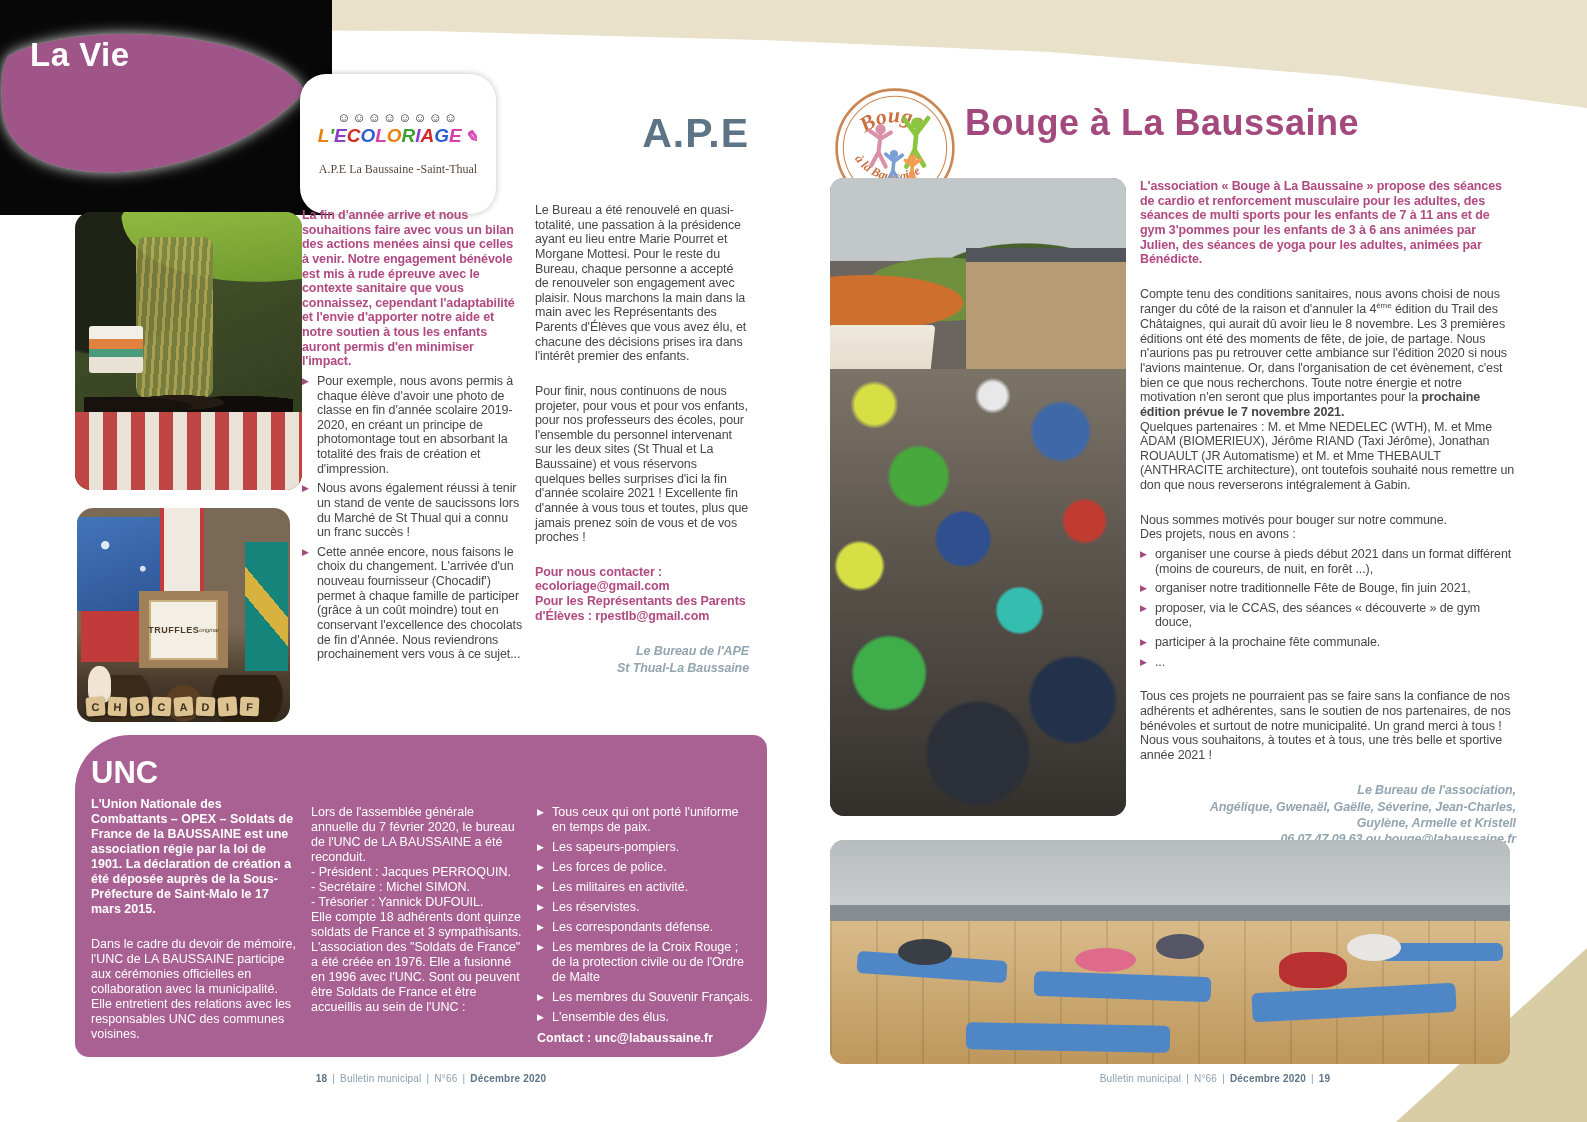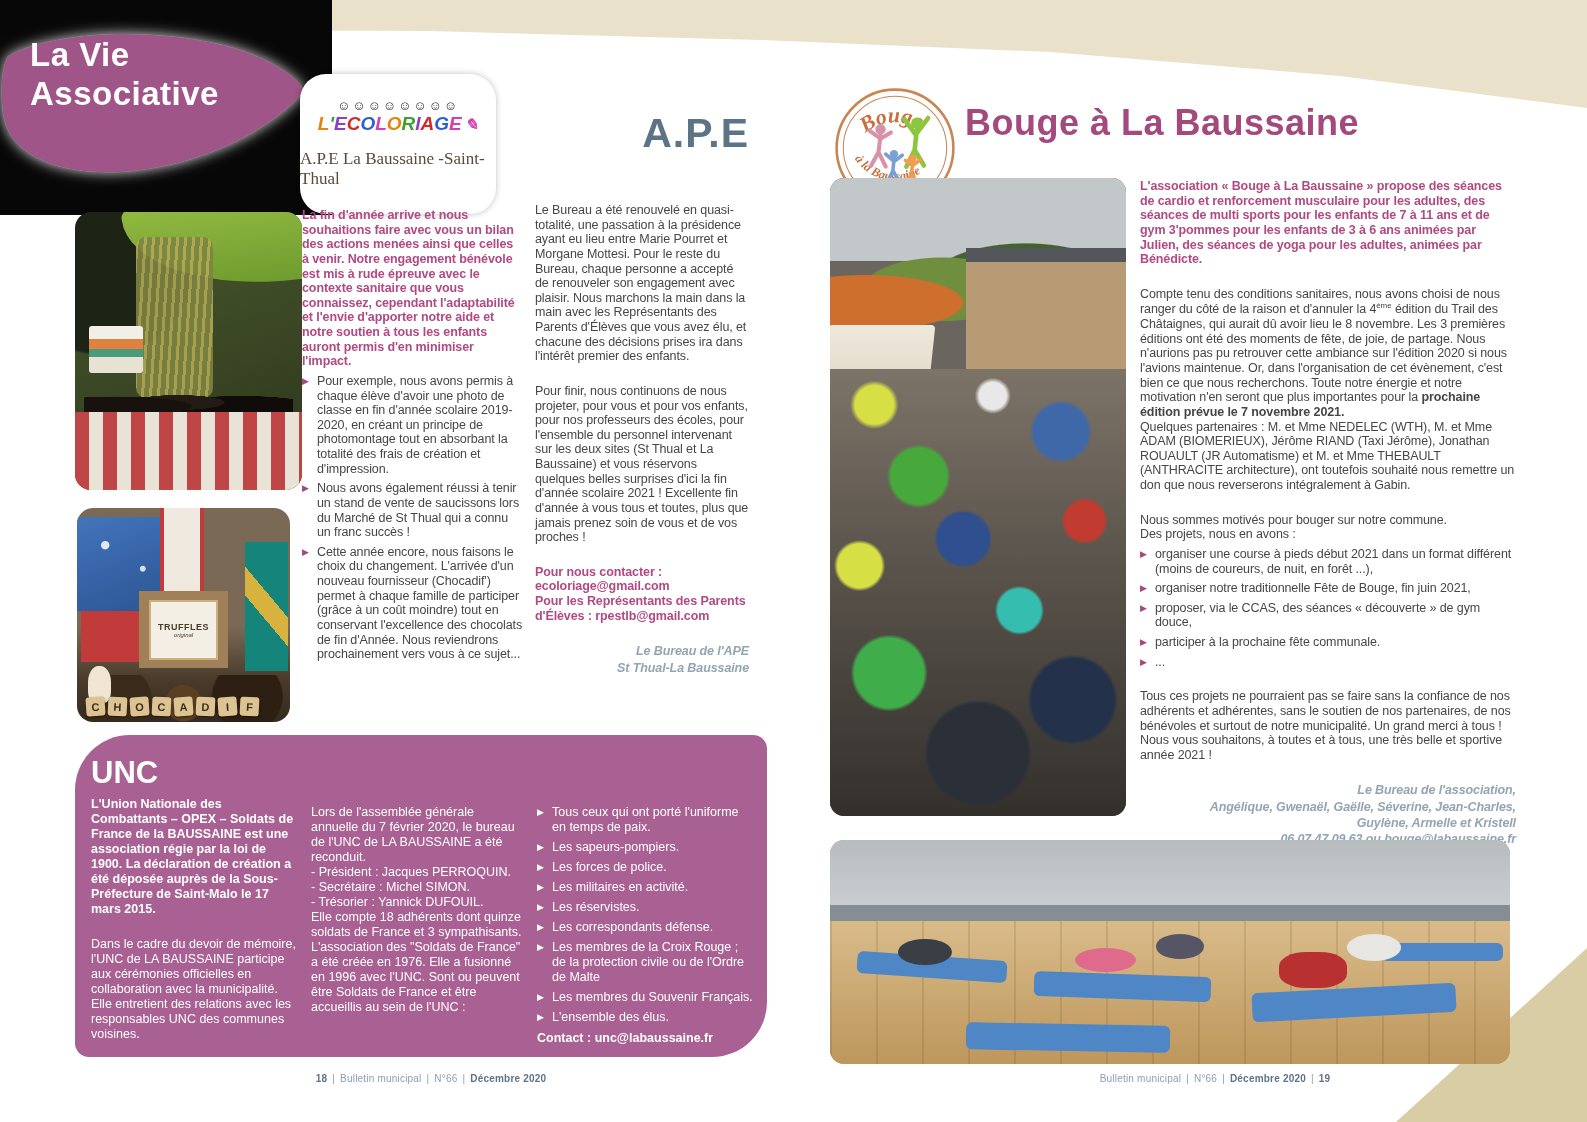--- a/index.html
+++ b/index.html
@@ -19,21 +19,21 @@
   .tab-text{left:30px;top:36px;color:#fff;font-weight:bold;font-size:33px;line-height:1.18;letter-spacing:.5px;}
 
   
   .logo-card{left:300px;top:74px;width:196px;height:140px;background:#fff;border-radius:26px;
     display:flex;flex-direction:column;align-items:center;justify-content:center;box-shadow:0 0 6px rgba(0,0,0,.25);}
   .smiley-row{font-size:13px;color:#1a1a1a;letter-spacing:2px;line-height:1;}
   .ecolo-name{font-size:19px;font-weight:bold;font-style:italic;line-height:1.1;margin-top:2px;white-space:nowrap;}
   .ecolo-name .c0{color:#e8820c}.ecolo-name .c1{color:#3aa12f}.ecolo-name .c2{color:#8b3fc6}
   .ecolo-name .c3{color:#d42a2a}.ecolo-name .c4{color:#2a5fd4}.ecolo-name .c5{color:#d63fb0}
   .ecolo-pencil{color:#d63fb0;font-size:16px;margin-left:3px;}
-  .logo-sub{font-family:"Liberation Serif",serif;font-size:17px;color:#5a4a3c;margin-top:15px;}
+  .logo-sub{font-family:"Liberation Serif",serif;font-size:12px;color:#5a4a3c;margin-top:15px;}
 
   
   .col{font-size:12.5px;line-height:1.17;letter-spacing:-.1px;}
   .purplebold{color:#b14a82;font-weight:bold;}
   .bullet{display:flex;margin-top:5px;}
   .bmark{width:15px;flex:0 0 15px;font-size:9px;padding-top:2px;color:#a4497d;}
   .btext{flex:1;}
   .sig{color:#93a5b1;font-style:italic;font-weight:bold;text-align:right;line-height:1.3;}
 
   .ape-title{left:535px;top:110px;width:214px;text-align:right;font-size:41px;font-weight:bold;
@@ -91,21 +91,21 @@
   .c-blue{left:0;top:4%;width:44%;height:44%;background:
     radial-gradient(circle at 30% 30%,rgba(255,255,255,.85) 0 4%,transparent 5%),
     radial-gradient(circle at 70% 55%,rgba(255,255,255,.8) 0 3%,transparent 4%),
     linear-gradient(160deg,#4374bb,#2c5594);}
   .c-tube{left:39%;top:0;width:17%;height:48%;background:#efe9e0;
     border-left:4px solid #c23b3b;border-right:4px solid #c23b3b;}
   .c-teal{right:1%;top:16%;width:20%;height:60%;background:
     linear-gradient(50deg,transparent 42%,#d8b23f 42% 58%,transparent 58%),#15857b;}
   .c-red{left:2%;top:48%;width:30%;height:24%;background:#c13b3b;}
   .c-truffle{left:29%;top:39%;width:42%;height:36%;background:#a08058;display:flex;align-items:center;justify-content:center;}
-  .c-label{width:72%;height:72%;background:#f4efe4;border:2px solid #cbb17e;display:flex;flex-direction:column;
+  .c-label{width:72%;height:72%;background:#f4efe4;border:2px solid #cbb17e;display:flex;flex-direction:row;
     align-items:center;justify-content:center;color:#4a3b28;}
   .c-label .t1{font-size:9px;font-weight:bold;letter-spacing:.5px;}
   .c-label .t2{font-size:6px;font-style:italic;}
   .c-santa{left:5%;bottom:9%;width:11%;height:17%;background:#efe5d2;border-radius:45% 45% 30% 30%;}
   .c-scatter{left:0;bottom:0;width:100%;height:22%;background:
     radial-gradient(circle at 20% 50%,#3a2a1a 0 18%,transparent 19%),
     radial-gradient(circle at 50% 60%,#5a3f22 0 16%,transparent 17%),
     radial-gradient(circle at 80% 45%,#2d2012 0 20%,transparent 21%);}
   .c-tiles{left:4%;bottom:3%;width:92%;display:flex;gap:3px;}
   .c-tiles span{width:19px;height:19px;background:#dcc391;color:#3a2f1e;font-size:11px;font-weight:bold;
@@ -169,21 +169,20 @@
       <defs>
         <filter id="glow" x="-30%" y="-30%" width="160%" height="160%">
           <feDropShadow dx="0" dy="0" stdDeviation="7" flood-color="#ffffff" flood-opacity="0.85"></feDropShadow>
         </filter>
       </defs>
       <path d="M 16 40 C 60 16, 155 10, 235 30 C 278 42, 300 58, 313 74
                C 282 112, 212 150, 130 156 C 66 159, 17 140, 11 98 C 8 70, 10 52, 16 40 Z" fill="#9f5488" filter="url(#glow)"></path>
     </svg>
     <div class="abs tab-text">
       <div>La Vie</div>
-      <div>Associative</div>
     </div>
   </div>
 
   <div class="abs logo-card">
     <div class="smiley-row">☺☺☺☺☺☺☺☺</div>
     <div class="ecolo-name"><span class="c0">L</span><span class="c1">'</span><span class="c2">E</span><span class="c3">C</span><span class="c4">O</span><span class="c5">L</span><span class="c0">O</span><span class="c1">R</span><span class="c2">I</span><span class="c3">A</span><span class="c4">G</span><span class="c5">E</span><span class="ecolo-pencil">✎</span></div>
     <div class="logo-sub">A.P.E La Baussaine -Saint-Thual</div>
   </div>
 
   <div class="abs photo market">
@@ -246,21 +245,21 @@
     </div>
     <div class="mt sig">
       <div>Le Bureau de l'APE</div>
       <div>St Thual-La Baussaine</div>
     </div>
   </div>
 
   <div class="abs unc-panel">
     <div class="unc-title">UNC</div>
     <div class="unc-col unc-c1">
-      <div class="unc-bold">L'Union Nationale des Combattants – OPEX – Soldats de France de la BAUSSAINE est une association régie par la loi de 1900. La déclaration de création a été déposée auprès de la Sous-Préfecture de Saint-Malo le 17 mars 2015.</div>
+      <div class="unc-bold">L'Union Nationale des Combattants – OPEX – Soldats de France de la BAUSSAINE est une association régie par la loi de 1901. La déclaration de création a été déposée auprès de la Sous-Préfecture de Saint-Malo le 17 mars 2015.</div>
       <div class="mt">Dans le cadre du devoir de mémoire, l'UNC de LA BAUSSAINE participe aux cérémonies officielles en collaboration avec la municipalité. Elle entretient des relations avec les responsables UNC des communes voisines.</div>
     </div>
     <div class="unc-col unc-c2">Lors de l'assemblée générale annuelle du 7 février 2020, le bureau de l'UNC de LA BAUSSAINE a été reconduit.
 - Président : Jacques PERROQUIN.
 - Secrétaire : Michel SIMON.
 - Trésorier : Yannick DUFOUIL.
 Elle compte 18 adhérents dont quinze soldats de France et 3 sympathisants. L'association des "Soldats de France" a été créée en 1976. Elle a fusionné en 1996 avec l'UNC. Sont ou peuvent être Soldats de France et être accueillis au sein de l'UNC :</div>
     <div class="unc-col unc-c3">
       <div class="bullet" style="margin-top:0">
           <span class="bmark">▶</span>

